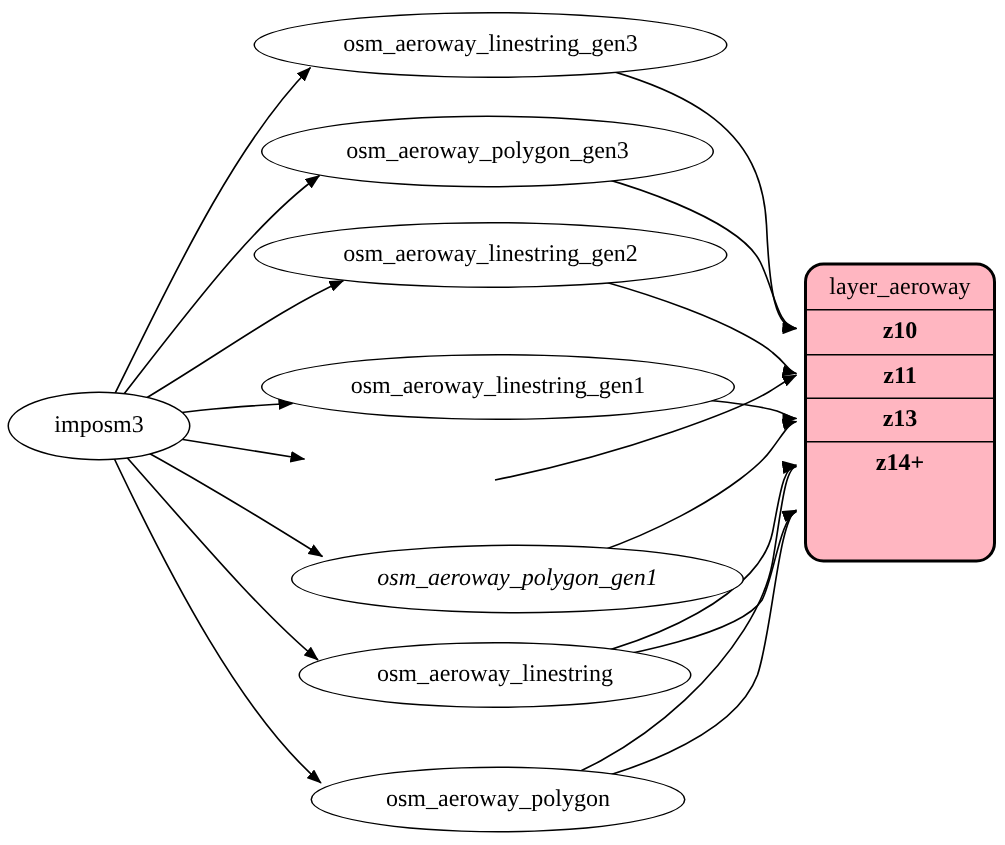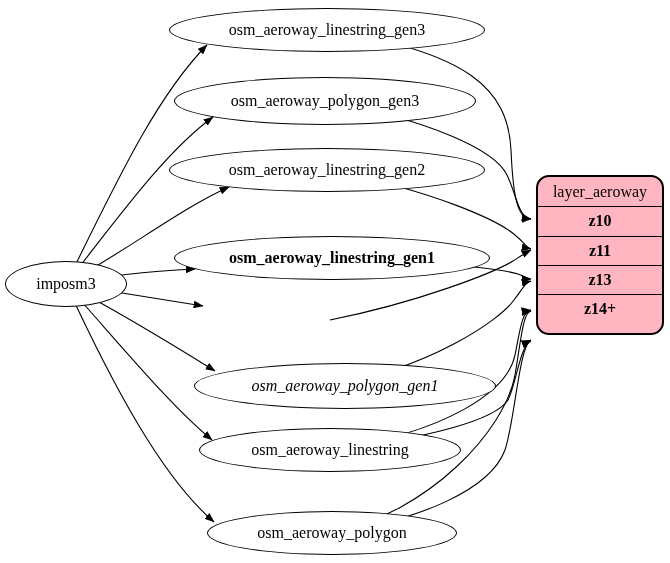--- a/index.html
+++ b/index.html
@@ -11,27 +11,27 @@
   .edge{fill:none;stroke:#000;stroke-width:1.1px;}
   .node{
     position:absolute;z-index:1;display:flex;align-items:center;justify-content:center;
     background:#fff;border:1.2px solid #000;border-radius:50%;
     font-size:16px;white-space:nowrap;box-sizing:border-box;text-align:center;
   }
   #n-imposm3{left:5px;  top:261px;width:122px;height:46px;font-family:Liberation Serif, serif;}
   #n-t0     {left:169px;top:8px;  width:316px;height:44px;}
   #n-t1     {left:174px;top:77px; width:302px;height:48px;}
   #n-t2     {left:169px;top:148px;width:316px;height:44px;}
-  #n-t3     {left:174px;top:236px;width:316px;height:44px;font-weight:bold;}
+  #n-t3     {left:174px;top:236px;width:316px;height:44px;}
   #n-t4     {left:179px;top:297px;width:302px;height:46px;}
   #n-t5     {left:194px;top:363px;width:302px;height:46px;font-style:italic;}
   #n-t6     {left:199px;top:428px;width:262px;height:44px;}
   #n-t7     {left:207px;top:511px;width:250px;height:44px;}
   .layer-table{
-    position:absolute;z-index:1;left:536px;top:175px;width:128px;height:160px;
+    position:absolute;z-index:1;left:536px;top:175px;width:128px;height:200px;
     background:var(--layer-fill,#ffb6c1);border:2px solid #000;border-radius:13px;
     box-sizing:border-box;overflow:hidden;
   }
   .layer-row{
     height:29.3px;display:flex;align-items:center;justify-content:center;
     font-size:16px;box-sizing:border-box;
   }
   .layer-row + .layer-row{border-top:1.5px solid #000;font-weight:bold;}
 </style>
 </head>

